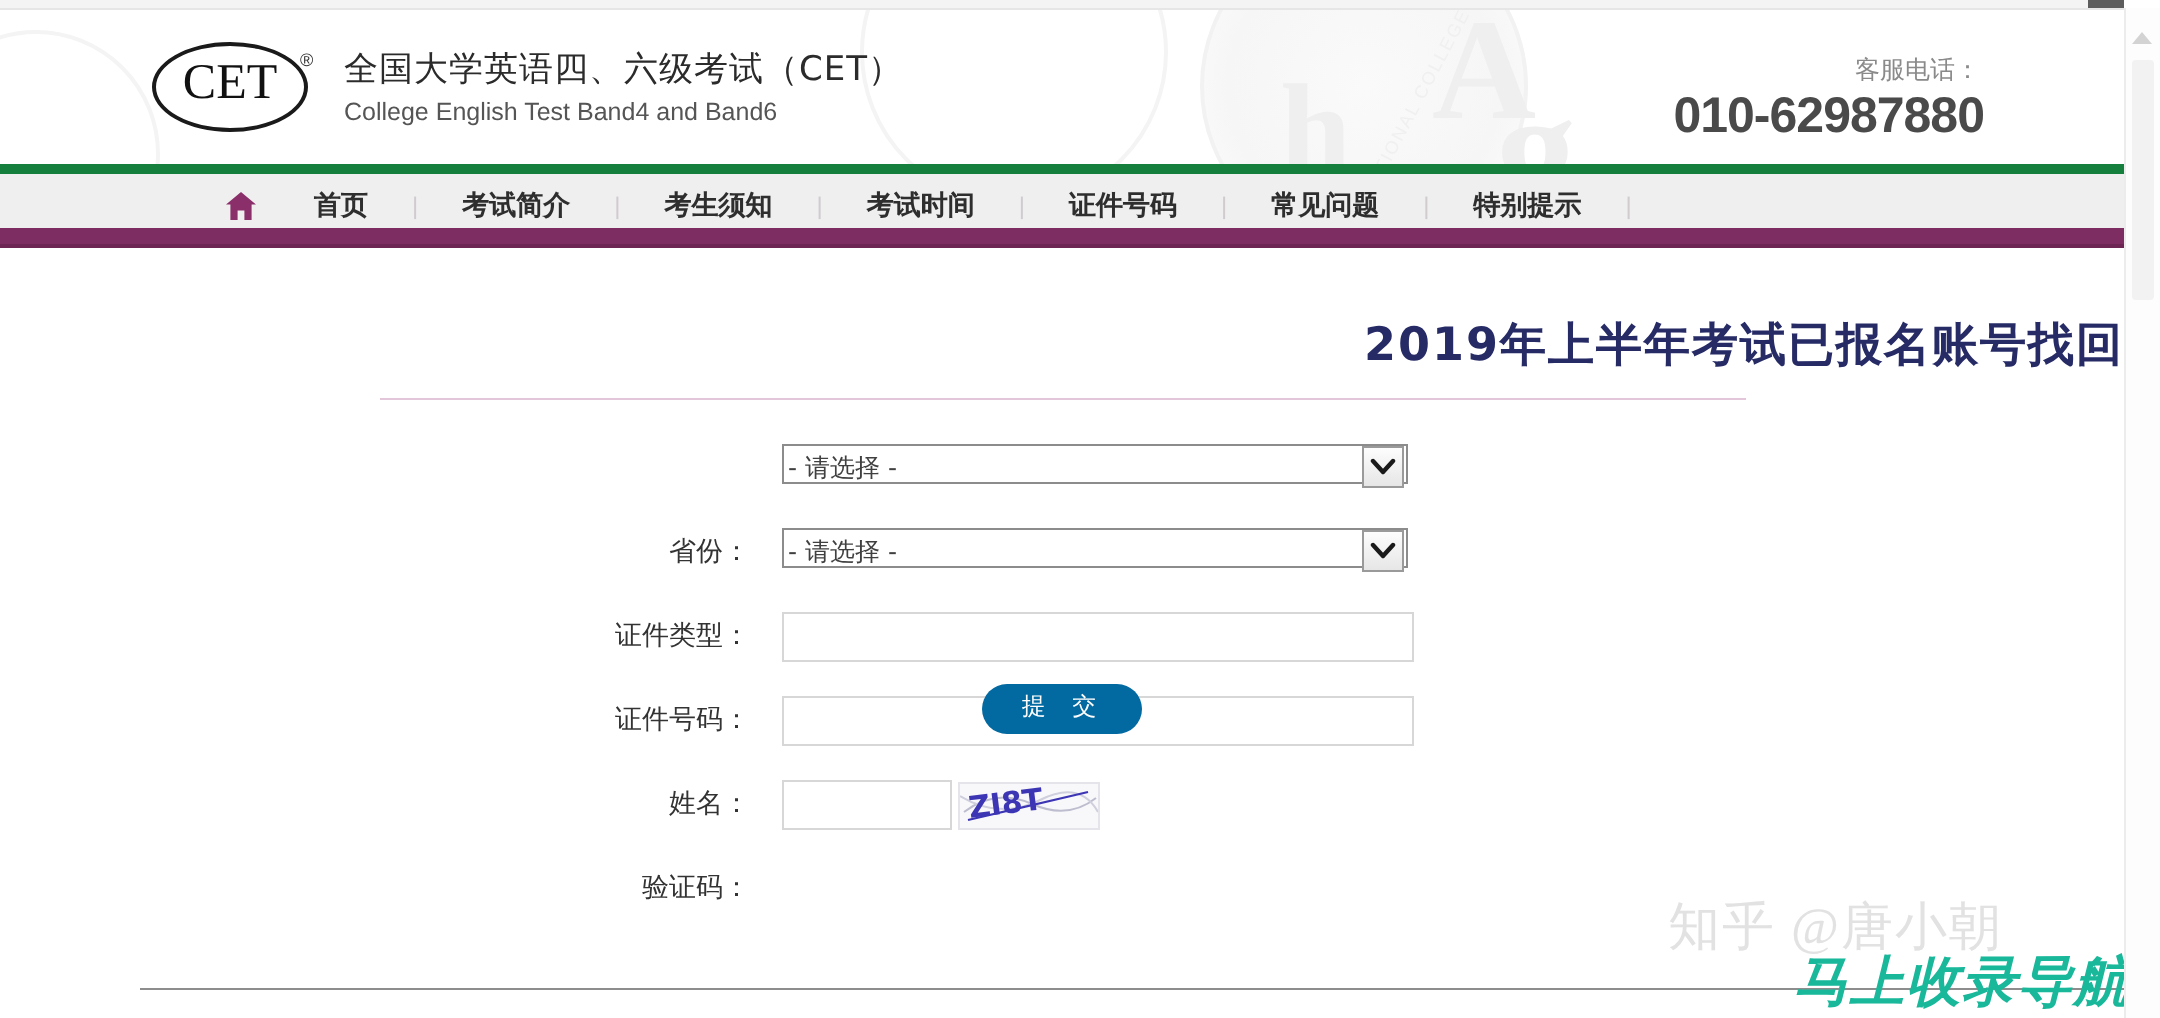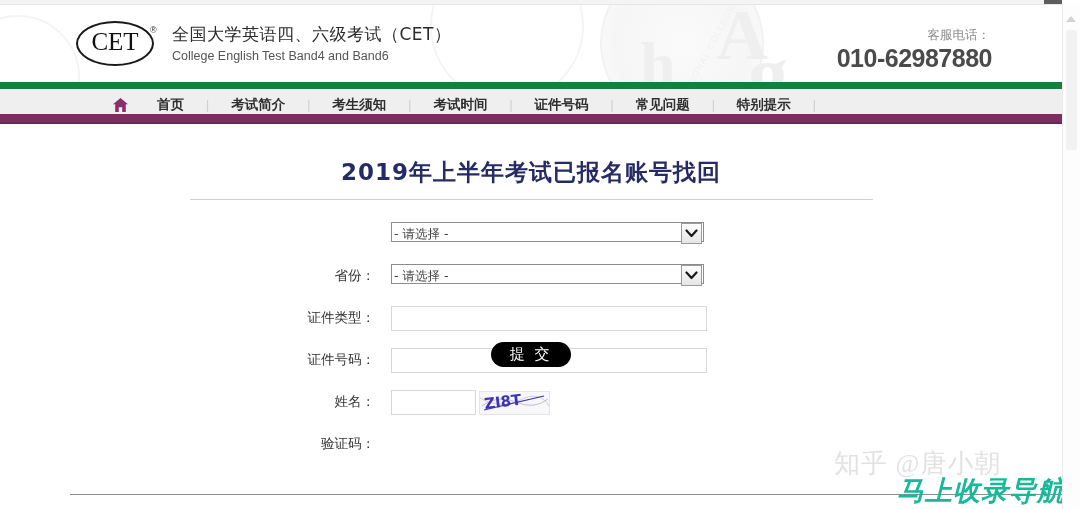--- a/index.html
+++ b/index.html
@@ -162,21 +162,21 @@
     white-space: nowrap;
   }
 
   
   .navbar {
     position: absolute;
     left: 0; top: 82px;
     width: 1062px;
     height: 32px;
     background: #f0eff0;
-    border-top: 7px solid #15803d;
+    border-top: 5px solid #15803d;
   }
   .nav-inner {
     position: absolute;
     left: 105px; top: 0;
     height: 32px;
     display: flex;
     align-items: center;
   }
   .nav-home {
     width: 30px;
@@ -213,21 +213,21 @@
     position: absolute;
     left: 0; top: 124px;
     width: 1062px;
     height: 385px;
     background: #fff;
   }
   .page-title {
     position: absolute;
     left: 0; top: 33px;
     width: 1062px;
-    text-align: center;
+    text-align: right;
     font-size: 23px;
     font-weight: bold;
     color: #262b66;
     letter-spacing: 1px;
     font-family: "DejaVu Sans", "Liberation Sans", sans-serif;
   }
   .title-rule {
     position: absolute;
     left: 190px; top: 75px;
     width: 683px;
@@ -331,26 +331,26 @@
     width: 1062px;
     text-align: center;
   }
   .submit-btn {
     display: inline-block;
     width: 80px;
     height: 25px;
     line-height: 25px;
     border: none;
     border-radius: 13px;
-    background: #000000;
+    background: #0369a1;
     color: #ffffff;
-    font-size: 15px;
+    font-size: 12px;
     letter-spacing: 3px;
     cursor: pointer;
-    font-family: Liberation Serif, serif;
+    font-family: Liberation Mono, monospace;
     padding: 0;
   }
 
   .footer-rule {
     position: absolute;
     left: 70px;
     top: 370px;
     width: 992px;
     height: 1px;
     background: #8d8d8d;

